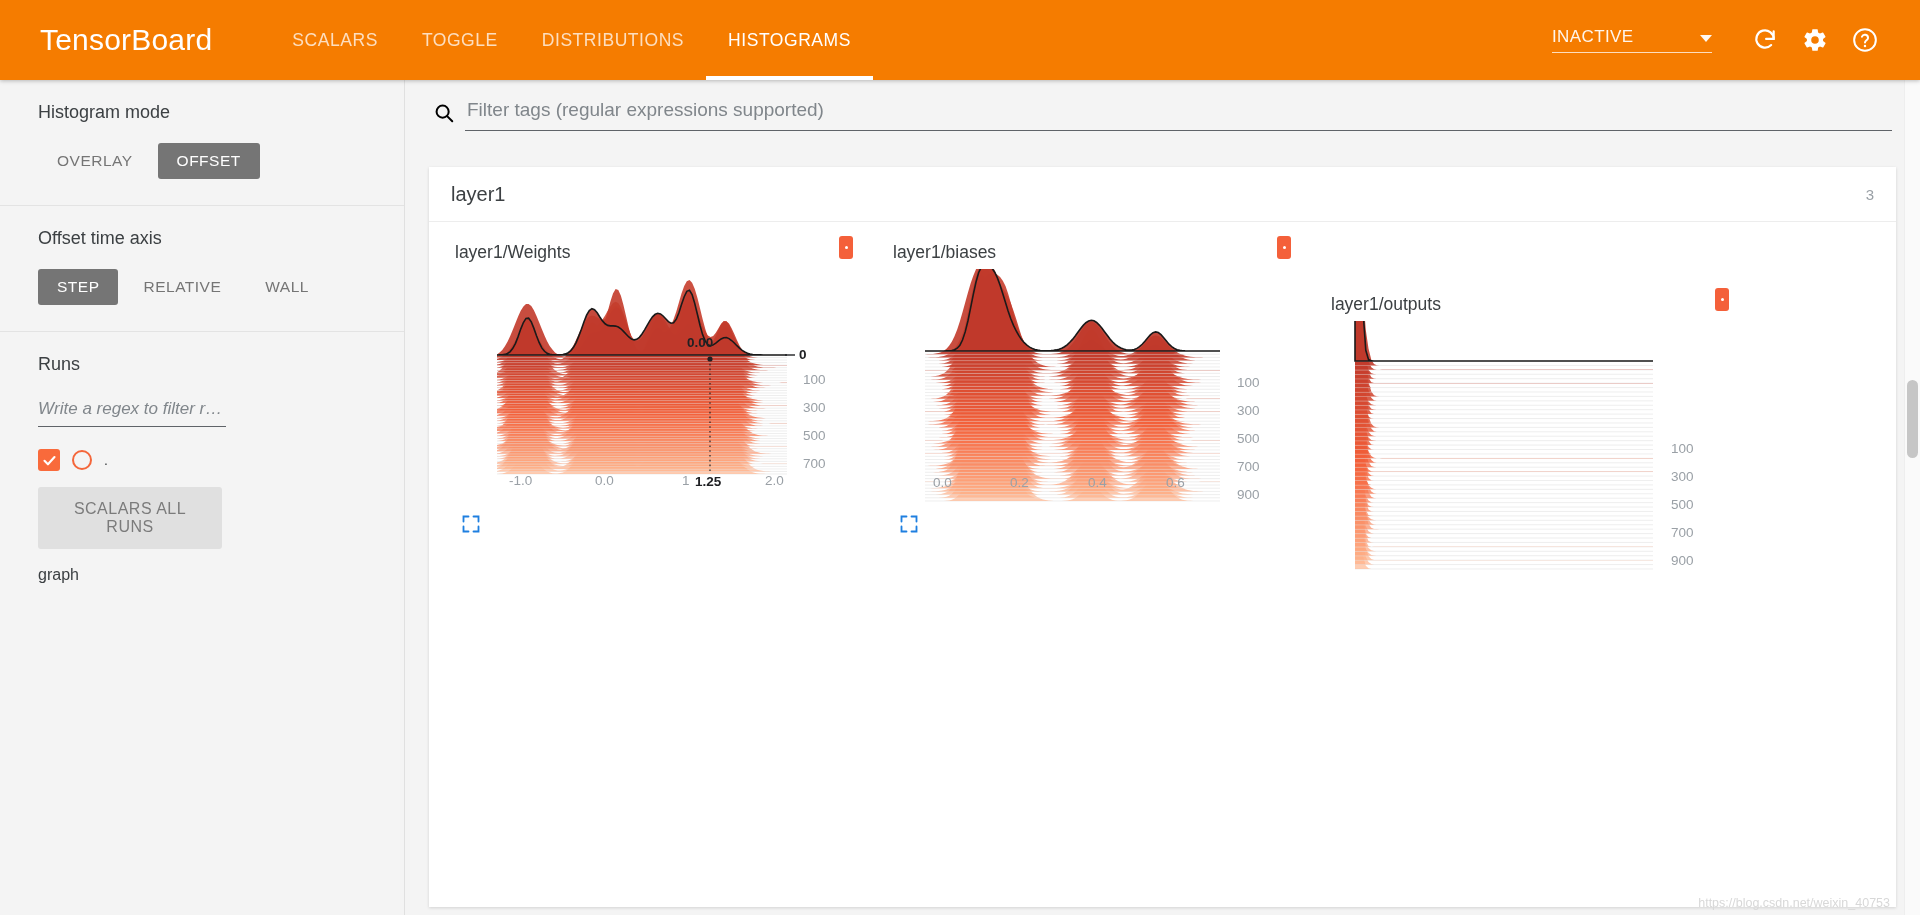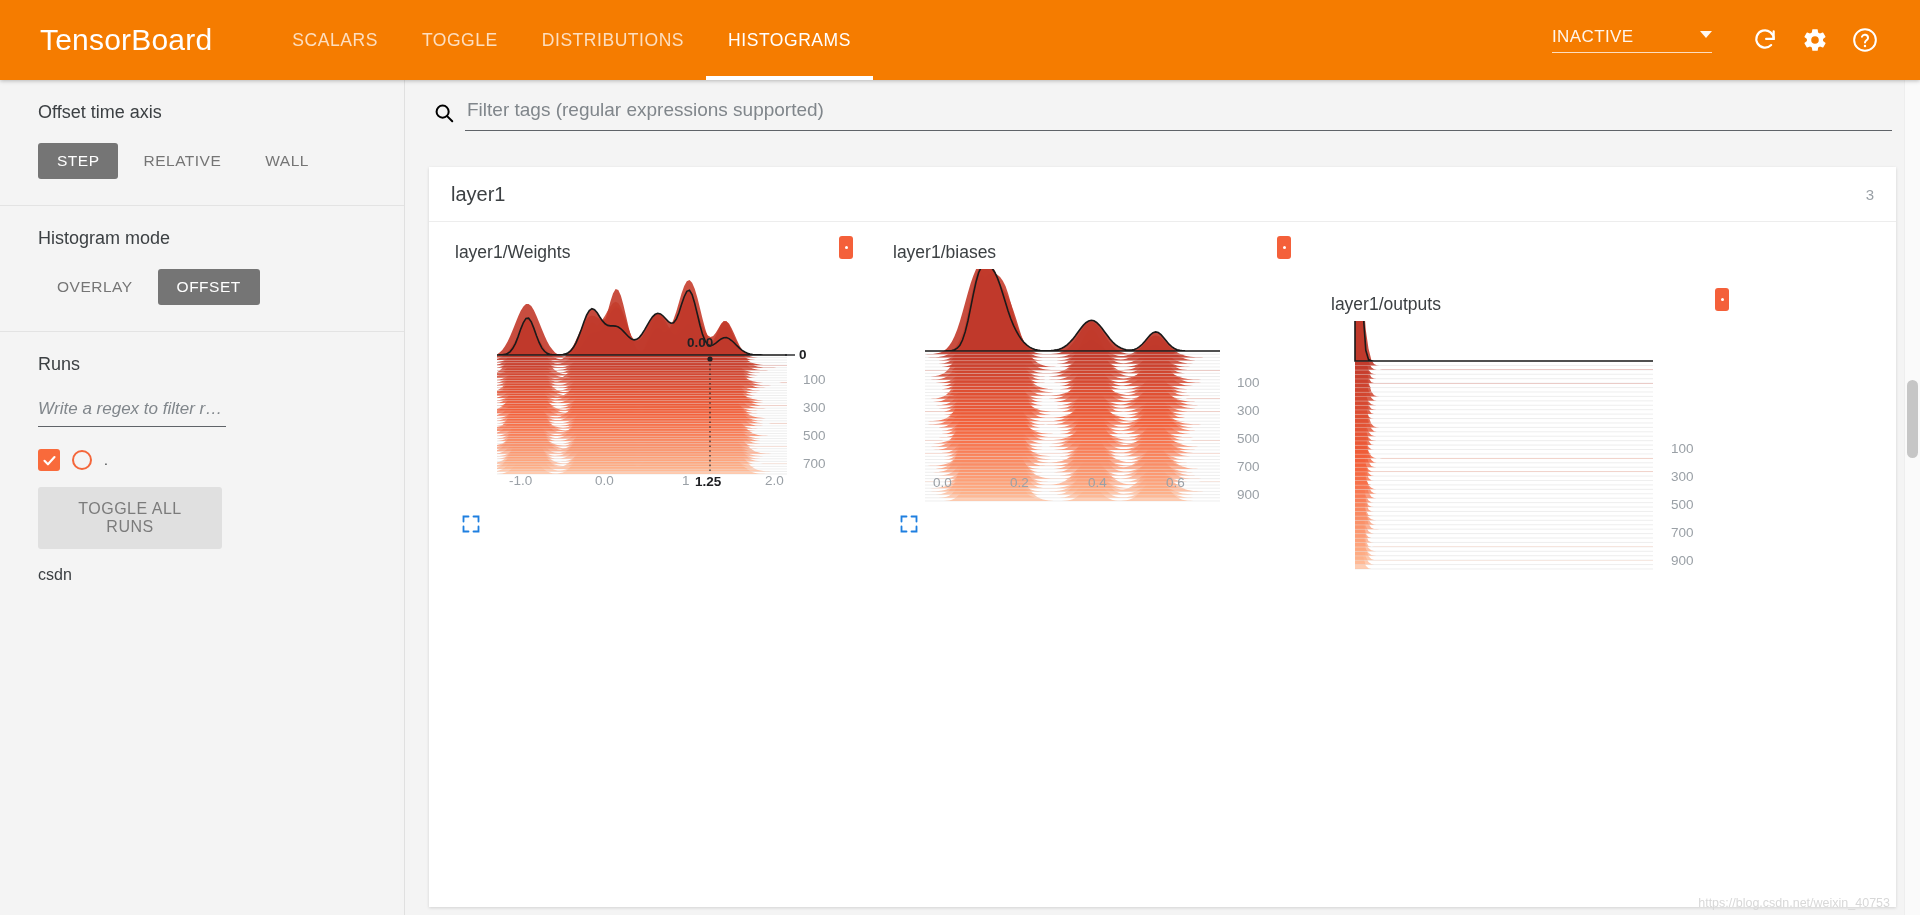--- a/index.html
+++ b/index.html
@@ -34,21 +34,21 @@
   .navtab.active { color: #fff; }
   .navtab.active::after {
     content:""; position:absolute; left:0; right:0; bottom:0;
     height: 4px; background:#fff;
   }
   .topright {
     margin-left: auto; display: flex; align-items: center;
     padding-right: 30px; gap: 0;
   }
   .statussel {
-    display:flex; align-items:center; 
+    display:flex; align-items:flex-end; 
     border-bottom: 1px solid rgba(255,255,255,.75);
     padding-bottom: 5px; width: 160px; margin-right: 28px;
     cursor: pointer;
   }
   .statussel .lbl {
     color: rgba(255,255,255,.92); font-size: 17px; letter-spacing:.4px;
     flex: 1;
   }
   .caret {
     width:0;height:0;border-left:6px solid transparent;border-right:6px solid transparent;
@@ -213,52 +213,52 @@
         </svg>
       </div>
     </div>
   </div>
 
   <div class="body">
 
     <div class="sidebar">
 
       <div class="sect">
+        <h3>Histogram mode</h3>
+        <div class="btnrow">
+          <button class="pbtn">OVERLAY</button>
+          <button class="pbtn sel">OFFSET</button>
+        </div>
+      </div>
+
+      <div class="sect">
         <h3>Offset time axis</h3>
         <div class="btnrow">
           <button class="pbtn sel">STEP</button>
           <button class="pbtn">RELATIVE</button>
           <button class="pbtn">WALL</button>
-        </div>
-      </div>
-
-      <div class="sect">
-        <h3>Histogram mode</h3>
-        <div class="btnrow">
-          <button class="pbtn">OVERLAY</button>
-          <button class="pbtn sel">OFFSET</button>
         </div>
       </div>
 
       <div class="sect last">
         <h3>Runs</h3>
         <div class="regexwrap">
           <input class="regexinput" type="text" placeholder="Write a regex to filter r…" value="" style="">
         </div>
         <div class="runrow">
           <span class="cbox">
             <svg width="15" height="15" viewBox="0 0 24 24" fill="none" stroke="#ffffff" stroke-width="3.4" stroke-linecap="round" stroke-linejoin="round">
               <polyline points="4,12.5 9.5,18 20,6.5"></polyline>
             </svg>
           </span>
           <span class="ring"></span>
           <span class="rundot">.</span>
         </div>
-        <button class="toggleall">TOGGLE ALL RUNS</button>
-        <div class="runname">csdn</div>
+        <button class="toggleall">SCALARS ALL RUNS</button>
+        <div class="runname">graph</div>
       </div>
     </div>
 
     <div class="main">
 
       <div class="filterbar">
         <span class="searchicon">
           <svg width="22" height="22" viewBox="0 0 24 24" fill="none" stroke="#000000" stroke-width="2.2" stroke-linecap="round">
             <circle cx="10.5" cy="10.5" r="6.6"></circle>
             <line x1="15.4" y1="15.4" x2="21" y2="21"></line>

